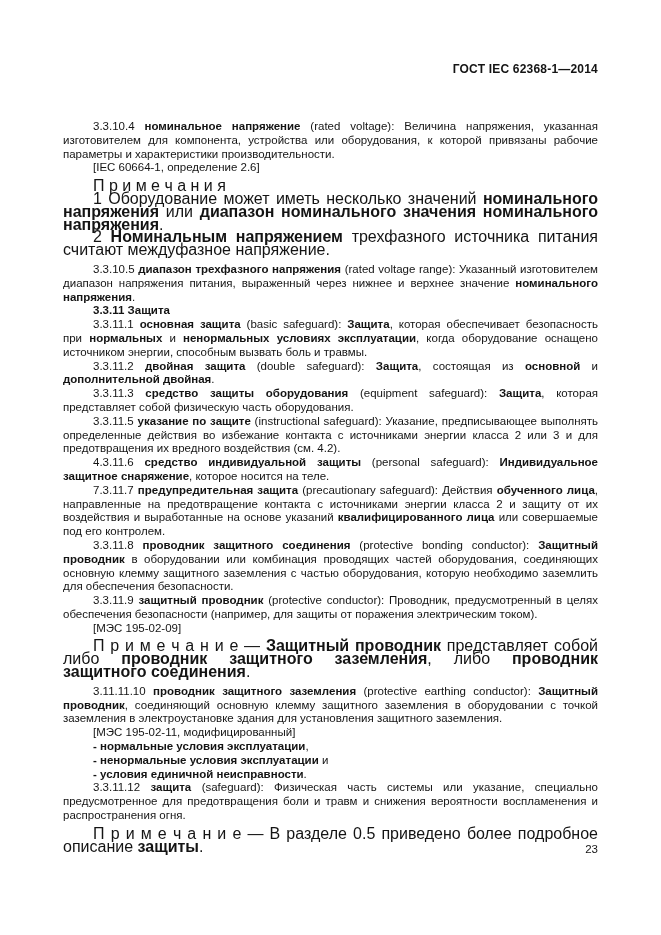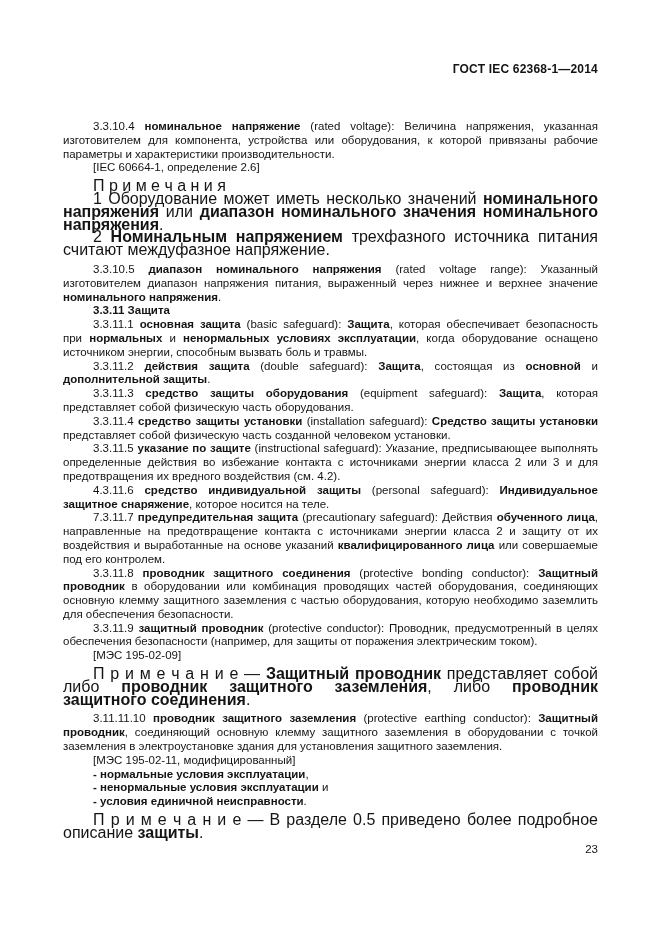--- a/index.html
+++ b/index.html
@@ -60,36 +60,36 @@
 <div class="page">
 
   <div class="page-header">ГОСТ IEC 62368-1—2014</div>
 
   <div class="doc-body">
     <p><span>3.3.10.4 </span><b>номинальное напряжение</b><span> (rated voltage): Величина напряжения, указанная изготовите­лем для компонента, устройства или оборудования, к которой привязаны рабочие параметры и харак­теристики производительности.</span></p>
     <p><span>[IEC 60664-1, определение 2.6]</span></p>
     <p class="note nb-top"><span>П р и м е ч а н и я</span></p>
     <p class="note"><span>1  Оборудование может иметь несколько значений </span><b>номинального напряжения</b><span> или </span><b>диапазон номинально­го значения номинального напряжения</b><span>.</span></p>
     <p class="note nb-bottom"><span>2  </span><b>Номинальным напряжением</b><span> трехфазного источника питания считают междуфазное напряжение.</span></p>
-    <p><span>3.3.10.5 </span><b>диапазон номинального напряжения</b><span> (rated voltage range): Указанный изготовителем диапазон напряжения питания, выраженный через нижнее и верхнее значение </span><b>номинального напря­жения</b><span>.</span></p>
+    <p><span>3.3.10.5 </span><b>диапазон трехфазного напряжения</b><span> (rated voltage range): Указанный изготовителем диапазон напряжения питания, выраженный через нижнее и верхнее значение </span><b>номинального напря­жения</b><span>.</span></p>
     <p><b>3.3.11 Защита</b></p>
     <p><span>3.3.11.1 </span><b>основная защита</b><span> (basic safeguard): </span><b>Защита</b><span>, которая обеспечивает безопасность при </span><b>нормальных</b><span> и </span><b>ненормальных условиях эксплуатации</b><span>, когда оборудование оснащено источником энергии, способным вызвать боль и травмы.</span></p>
-    <p><span>3.3.11.2 </span><b>действия защита</b><span> (double safeguard): </span><b>Защита</b><span>, состоящая из </span><b>основной</b><span> и </span><b>дополнитель­ной защиты</b><span>.</span></p>
+    <p><span>3.3.11.2 </span><b>двойная защита</b><span> (double safeguard): </span><b>Защита</b><span>, состоящая из </span><b>основной</b><span> и </span><b>дополнитель­ной двойная</b><span>.</span></p>
     <p><span>3.3.11.3 </span><b>средство защиты оборудования</b><span> (equipment safeguard): </span><b>Защита</b><span>, которая представляет собой физическую часть оборудования.</span></p>
-    <p><span>3.3.11.4 </span><b>средство защиты установки</b><span> (installation safeguard): </span><b>Средство защиты установки</b><span> пред­ставляет собой физическую часть созданной человеком установки.</span></p>
     <p><span>3.3.11.5 </span><b>указание по защите</b><span> (instructional safeguard): Указание, предписывающее выполнять определенные действия во избежание контакта с источниками энергии класса 2 или 3 и для предотвра­щения их вредного воздействия (см. 4.2).</span></p>
     <p><span>4.3.11.6 </span><b>средство индивидуальной защиты</b><span> (personal safeguard): </span><b>Индивидуальное защитное снаряжение</b><span>, которое носится на теле.</span></p>
     <p><span>7.3.11.7 </span><b>предупредительная защита</b><span> (precautionary safeguard): Действия </span><b>обученного лица</b><span>, на­правленные на предотвращение контакта с источниками энергии класса 2 и защиту от их воздействия и выработанные на основе указаний </span><b>квалифицированного лица</b><span> или совершаемые под его контролем.</span></p>
     <p><span>3.3.11.8 </span><b>проводник защитного соединения</b><span> (protective bonding conductor): </span><b>Защитный проводник</b><span> в оборудовании или комбинация проводящих частей оборудования, соединяющих основную клемму защитного заземления с частью оборудования, которую необходимо заземлить для обеспечения без­опасности.</span></p>
     <p><span>3.3.11.9 </span><b>защитный проводник</b><span> (protective conductor): Проводник, предусмотренный в целях обе­спечения безопасности (например, для защиты от поражения электрическим током).</span></p>
     <p><span>[МЭС 195-02-09]</span></p>
     <p class="note nb-top nb-bottom"><span>П р и м е ч а н и е  — </span><b>Защитный проводник</b><span> представляет собой либо </span><b>проводник защитного заземле­ния</b><span>, либо </span><b>проводник защитного соединения</b><span>.</span></p>
     <p><span>3.11.11.10 </span><b>проводник защитного заземления</b><span> (protective earthing conductor): </span><b>Защитный прово­дник</b><span>, соединяющий основную клемму защитного заземления в оборудовании с точкой заземления в электроустановке здания для установления защитного заземления.</span></p>
     <p><span>[МЭС 195-02-11, модифицированный]</span></p>
     <p><b>- нормальные условия эксплуатации</b><span>,</span></p>
     <p><b>- ненормальные условия эксплуатации</b><span> и</span></p>
     <p><b>- условия единичной неисправности</b><span>.</span></p>
+    <p><span>3.3.11.12 </span><b>защита</b><span> (safeguard): Физическая часть системы или указание, специально предусмотрен­ное для предотвращения боли и травм и снижения вероятности воспламенения и распространения огня.</span></p>
     <p class="note nb-top"><span>П р и м е ч а н и е  —  В разделе 0.5 приведено более подробное описание </span><b>защиты</b><span>.</span></p>
   </div>
 
   <div class="page-number">23</div>
 
 </div>
 
 </body></html>

